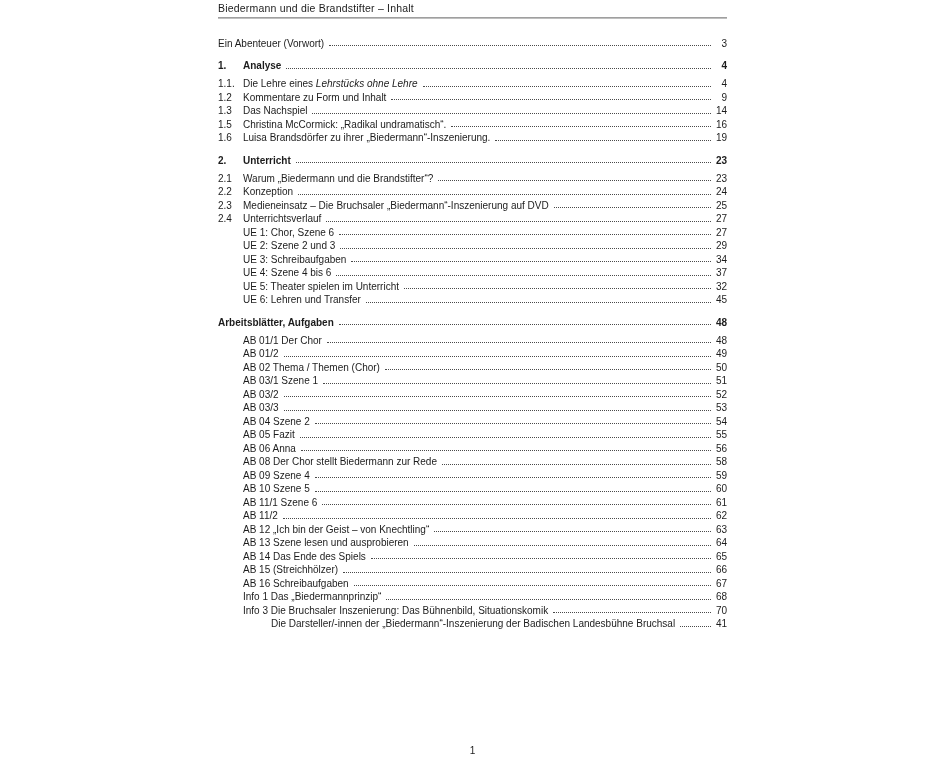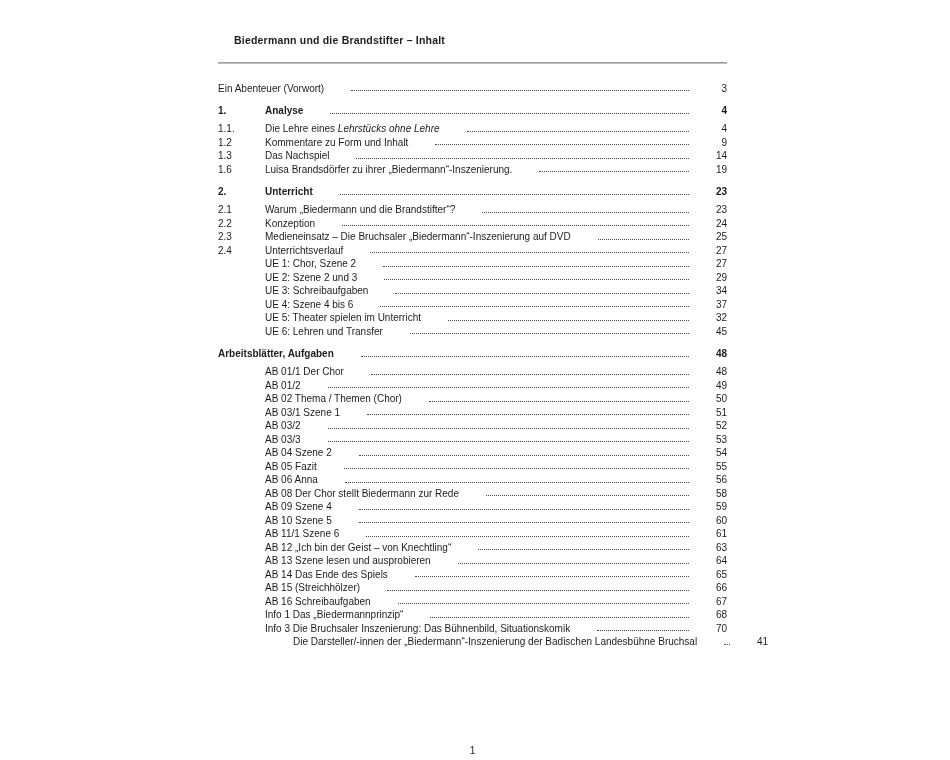--- a/index.html
+++ b/index.html
@@ -15,41 +15,40 @@
     color: #1c1c1c;
     overflow: hidden;
   }
   .page {
     position: absolute;
     left: 218px;
     top: 0;
     width: 509px;
   }
   .page-header h1 {
-    margin: 16px;
-    padding-top: 18px;
+    margin: 0;
+    padding-top: 2px;
     font-size: 10.5px;
-    font-weight: bold;
+    font-weight: normal;
     letter-spacing: 0.2px;
   }
   .header-rule {
     margin-top: 3px;
     height: 2px;
     background: linear-gradient(#8f8f8f, #cfcfcf);
   }
   .toc {
     margin-top: 16px;
   }
   .row {
     display: flex;
     align-items: flex-end;
     height: 13.5px;
     font-size: 10px;
     white-space: nowrap;
-    gap: 22px;
   }
   .num {
     flex: none;
     width: 25px;
   }
   .row--heading,
   .row--heading-left {
     font-weight: bold;
     margin-top: 9px;
     margin-bottom: 4.5px;
@@ -119,20 +118,26 @@
     <span class="leader"></span>
     <span class="pagecol">9</span>
   </div>
       <div class="row row--item">
     <span class="num">1.3</span>
     <span class="label"><span class="t">Das Nachspiel</span><span class="it"></span></span>
     <span class="leader"></span>
     <span class="pagecol">14</span>
   </div>
       <div class="row row--item">
+    <span class="num">1.5</span>
+    <span class="label"><span class="t">Christina McCormick: „Radikal undramatisch“.</span><span class="it"></span></span>
+    <span class="leader"></span>
+    <span class="pagecol">16</span>
+  </div>
+      <div class="row row--item">
     <span class="num">1.6</span>
     <span class="label"><span class="t">Luisa Brandsdörfer zu ihrer „Biedermann“-Inszenierung.</span><span class="it"></span></span>
     <span class="leader"></span>
     <span class="pagecol">19</span>
   </div>
       <div class="row row--heading">
     <span class="num">2.</span>
     <span class="label"><span class="t">Unterricht</span><span class="it"></span></span>
     <span class="leader"></span>
     <span class="pagecol">23</span>
@@ -156,21 +161,21 @@
     <span class="pagecol">25</span>
   </div>
       <div class="row row--item">
     <span class="num">2.4</span>
     <span class="label"><span class="t">Unterrichtsverlauf</span><span class="it"></span></span>
     <span class="leader"></span>
     <span class="pagecol">27</span>
   </div>
       <div class="row row--sub">
     <span class="num"></span>
-    <span class="label"><span class="t">UE 1: Chor, Szene 2</span><span class="it"></span></span>
+    <span class="label"><span class="t">UE 1: Chor, Szene 6</span><span class="it"></span></span>
     <span class="leader"></span>
     <span class="pagecol">27</span>
   </div>
       <div class="row row--sub">
     <span class="num"></span>
     <span class="label"><span class="t">UE 2: Szene 2 und 3</span><span class="it"></span></span>
     <span class="leader"></span>
     <span class="pagecol">29</span>
   </div>
       <div class="row row--sub">
@@ -273,20 +278,26 @@
     <span class="num"></span>
     <span class="label"><span class="t">AB 10 Szene 5</span><span class="it"></span></span>
     <span class="leader"></span>
     <span class="pagecol">60</span>
   </div>
       <div class="row row--sub">
     <span class="num"></span>
     <span class="label"><span class="t">AB 11/1  Szene 6</span><span class="it"></span></span>
     <span class="leader"></span>
     <span class="pagecol">61</span>
+  </div>
+      <div class="row row--sub">
+    <span class="num"></span>
+    <span class="label"><span class="t">AB 11/2</span><span class="it"></span></span>
+    <span class="leader"></span>
+    <span class="pagecol">62</span>
   </div>
       <div class="row row--sub">
     <span class="num"></span>
     <span class="label"><span class="t">AB 12 „Ich bin der Geist – von Knechtling“</span><span class="it"></span></span>
     <span class="leader"></span>
     <span class="pagecol">63</span>
   </div>
       <div class="row row--sub">
     <span class="num"></span>
     <span class="label"><span class="t">AB 13 Szene lesen und ausprobieren</span><span class="it"></span></span>

